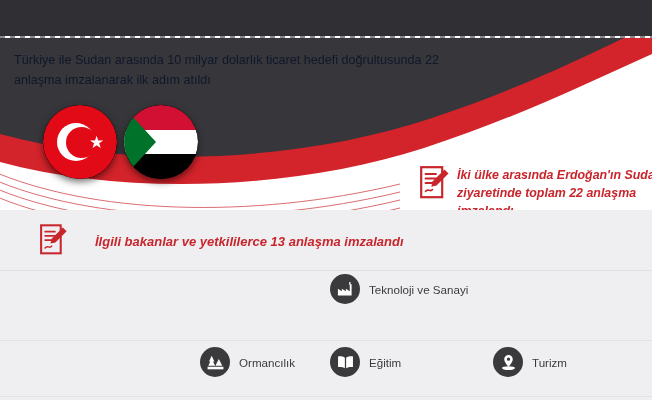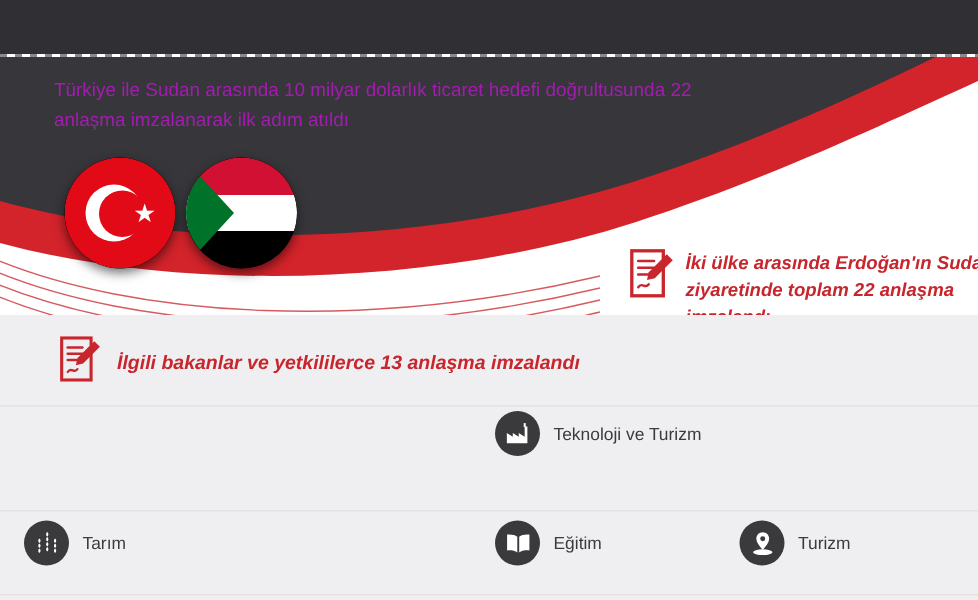--- a/index.html
+++ b/index.html
@@ -33,22 +33,22 @@
     background:#ffffff;overflow:hidden;z-index:2;
   }
   .hero-dark{
     position:absolute;left:0;top:0;width:652px;height:172px;
     background:#37373b;
     z-index:1;
   }
   .hero-svg{position:absolute;left:0;top:0;width:652px;height:172px;z-index:2;}
 
   .subtitle{
-    position:absolute;left:36px;top:12px;width:430px;z-index:5;
-    color:#a21caf;font-size:12.6px;line-height:20px;
+    position:absolute;left:14px;top:12px;width:430px;z-index:5;
+    color:#0f172a;font-size:12.6px;line-height:20px;
     font-family:"Liberation Sans", sans-serif;
   }
 
   
   .flag{
     position:absolute;width:74px;height:74px;border-radius:50%;
     overflow:hidden;z-index:5;
     box-shadow:0 3px 7px rgba(0,0,0,.55);
     background:#000;
   }
@@ -95,21 +95,21 @@
   
   .doc-icon{flex:0 0 auto;}
 
   
   .lower{
     position:absolute;left:0;top:210px;width:652px;height:190px;
     background:#EFEFF1;z-index:3;
   }
   .lower-head{
     position:absolute;left:40px;top:14px;
-    display:flex;align-items:center;gap:10px;
+    display:flex;align-items:center;gap:27px;
   }
   .lower-head-text{
     color:#C8252C;font-size:13px;font-weight:bold;font-style:italic;
     white-space:nowrap;font-family:"Liberation Sans", sans-serif;
   }
   .divider{
     position:absolute;left:0;width:652px;height:1px;background:#e2e2e4;
   }
 
   .grid-item{position:absolute;display:flex;align-items:center;gap:9px;}
@@ -222,37 +222,37 @@
 
 
 
     <div class="grid-item" style="left:330px;top:64px">
       <span class="ic-circle">
         <svg width="19" height="19" viewBox="0 0 24 24" fill="#fff">
           <path d="M2.4 19.6V11l5 3.1V11l5 3.1V11l5 3.1V5.4h2.3v14.2z"></path>
           <rect x="16.6" y="2.6" width="1.7" height="3.4"></rect>
         </svg>
       </span>
-      <span class="ic-label">Teknoloji ve Turizm</span>
+      <span class="ic-label">Teknoloji ve Sanayi</span>
     </div>
 
 
     <div class="divider" style="top:130px"></div>
 
-    <div class="grid-item" style="left:16px;top:137px">
-      <span class="ic-circle">
-        <svg width="19" height="19" viewBox="0 0 24 24" fill="#fff">
-          <path d="M12 2.2c1.3 1.1 1.3 2.7 0 3.8-1.3-1.1-1.3-2.7 0-3.8zM12 6.4c1.3 1.1 1.3 2.7 0 3.8-1.3-1.1-1.3-2.7 0-3.8zM12 10.6c1.3 1.1 1.3 2.7 0 3.8-1.3-1.1-1.3-2.7 0-3.8zM12 14.8c1.3 1.1 1.3 2.7 0 3.8-1.3-1.1-1.3-2.7 0-3.8z"></path>
-          <path d="M5.4 7.6c1.3 1.1 1.3 2.7 0 3.8-1.3-1.1-1.3-2.7 0-3.8zM5.4 11.8c1.3 1.1 1.3 2.7 0 3.8-1.3-1.1-1.3-2.7 0-3.8zM5.4 16c1.3 1.1 1.3 2.7 0 3.8-1.3-1.1-1.3-2.7 0-3.8z"></path>
-          <path d="M18.6 7.6c1.3 1.1 1.3 2.7 0 3.8-1.3-1.1-1.3-2.7 0-3.8zM18.6 11.8c1.3 1.1 1.3 2.7 0 3.8-1.3-1.1-1.3-2.7 0-3.8zM18.6 16c1.3 1.1 1.3 2.7 0 3.8-1.3-1.1-1.3-2.7 0-3.8z"></path>
-        </svg>
-      </span>
-      <span class="ic-label">Tarım</span>
-    </div>
-
+
+    <div class="grid-item" style="left:200px;top:137px">
+      <span class="ic-circle">
+        <svg width="19" height="19" viewBox="0 0 24 24" fill="#fff">
+          <path d="M7.2 3.4l3.4 7.2H8.9l2.6 5.4H2.9l2.6-5.4H3.8z"></path>
+          <path d="M16.2 7.6l4.4 8.4h-8.8z"></path>
+          <rect x="2" y="17.4" width="20" height="3.2"></rect>
+        </svg>
+      </span>
+      <span class="ic-label">Ormancılık</span>
+    </div>
 
     <div class="grid-item" style="left:493px;top:137px">
       <span class="ic-circle">
         <svg width="19" height="19" viewBox="0 0 24 24" fill="#fff">
           <path d="M12 2.4c-3 0-5.4 2.4-5.4 5.4 0 3.9 5.4 9.4 5.4 9.4s5.4-5.5 5.4-9.4c0-3-2.4-5.4-5.4-5.4zm0 7.5a2.1 2.1 0 1 1 0-4.2 2.1 2.1 0 0 1 0 4.2z"></path>
           <ellipse cx="12" cy="19.1" rx="8.2" ry="2.4"></ellipse>
         </svg>
       </span>
       <span class="ic-label">Turizm</span>
     </div>

